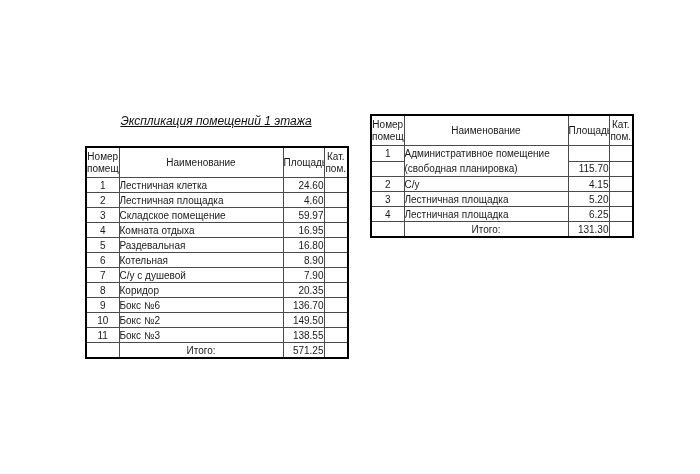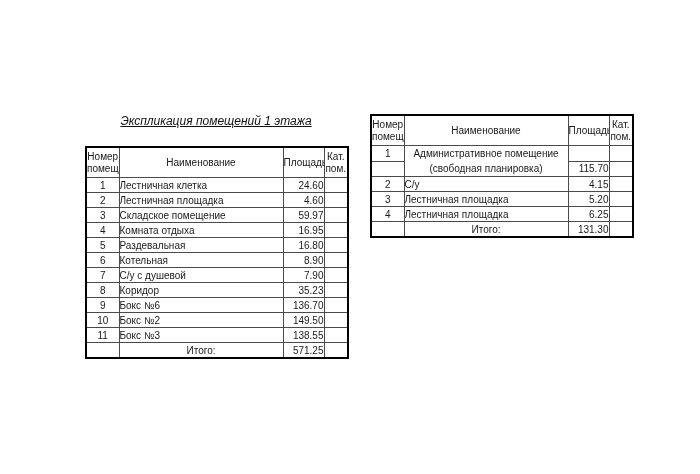--- a/index.html
+++ b/index.html
@@ -61,21 +61,21 @@
     white-space: pre-line;
     line-height: 1.15;
   }
   table.spec-table td {
     height: 14px;
     vertical-align: middle;
   }
   td.c-num  { text-align: center; }
   td.c-name { text-align: left; padding-left: 6px; }
   td.c-name.merged { vertical-align: top; padding-top: 0; }
-  td.c-name.merged .wrap-line { line-height: 15px; height: 15px; white-space: nowrap; text-align: center; }
+  td.c-name.merged .wrap-line { line-height: 15px; height: 15px; white-space: nowrap; }
   td.c-area { text-align: right; }
   td.c-cat  { text-align: center; }
   td.total-label { text-align: center; padding-right: 6px; padding-left: 0; }
 </style>
 </head>
 <body>
 
 <div class="table-block left">
   <div class="table-title">Экспликация помещений 1 этажа</div>
   <table class="spec-table">
@@ -134,21 +134,21 @@
       </tr>
       <tr>
         <td class="c-num">7</td>
         <td class="c-name">С/у с душевой</td>
         <td class="c-area">7.90</td>
         <td class="c-cat"></td>
       </tr>
       <tr>
         <td class="c-num">8</td>
         <td class="c-name">Коридор</td>
-        <td class="c-area">35.23</td>
+        <td class="c-area">20.35</td>
         <td class="c-cat"></td>
       </tr>
       <tr>
         <td class="c-num">9</td>
         <td class="c-name">Бокс №6</td>
         <td class="c-area">136.70</td>
         <td class="c-cat"></td>
       </tr>
       <tr>
         <td class="c-num">10</td>

